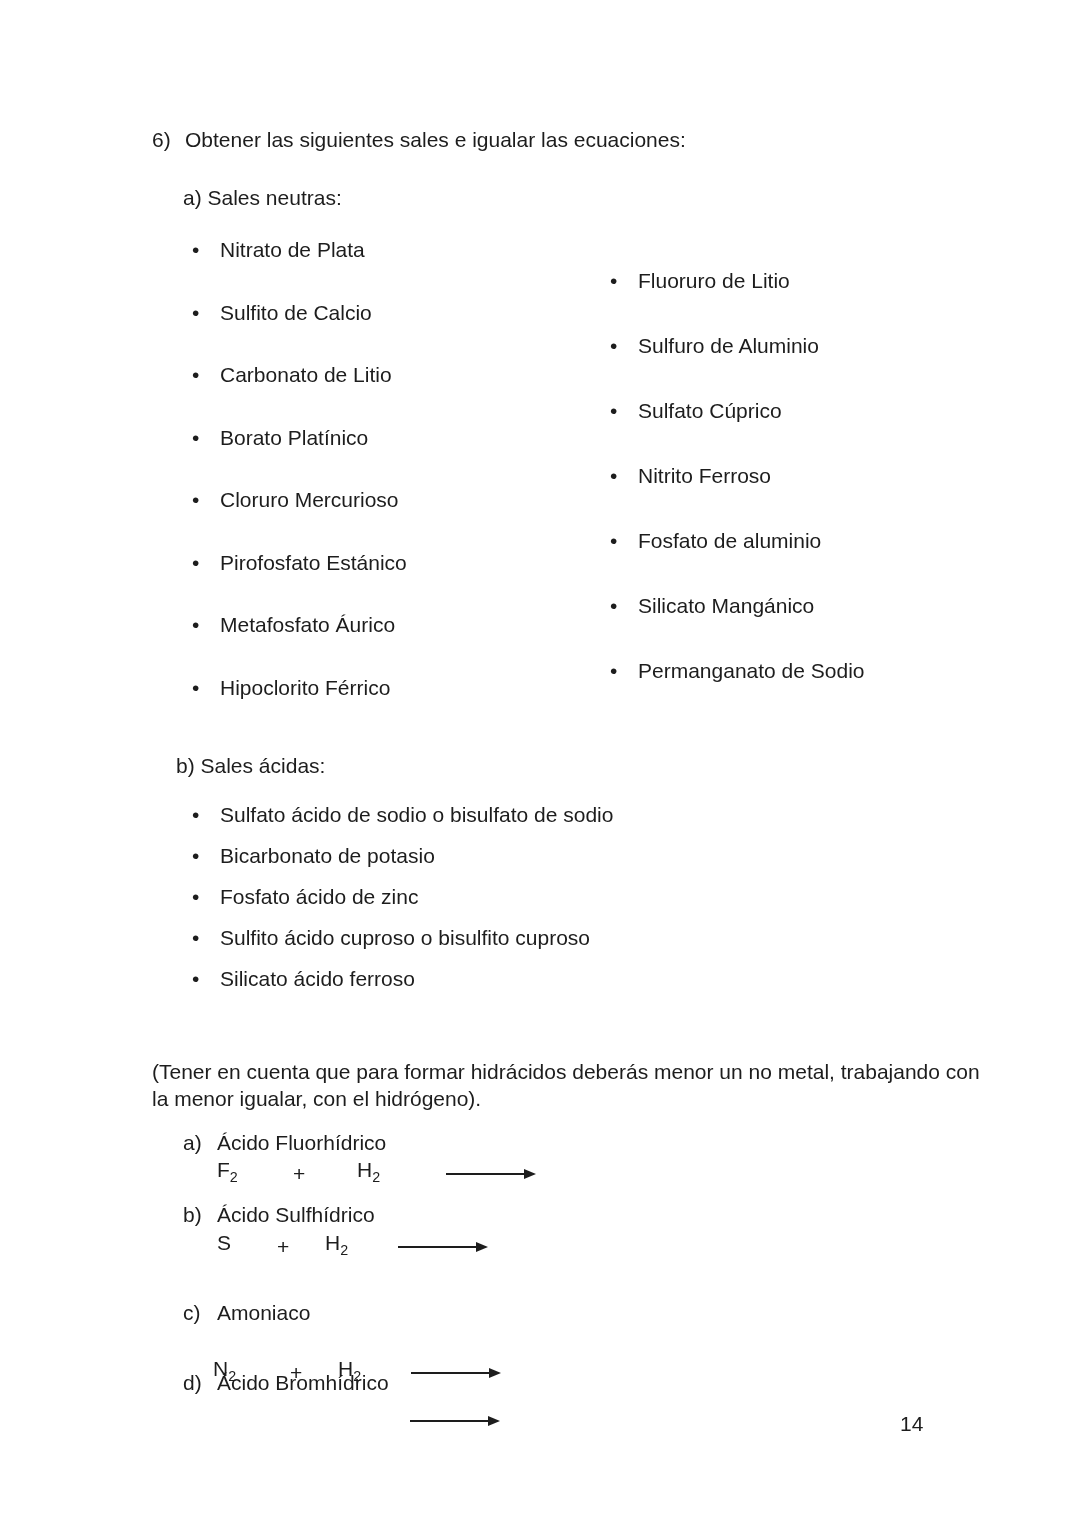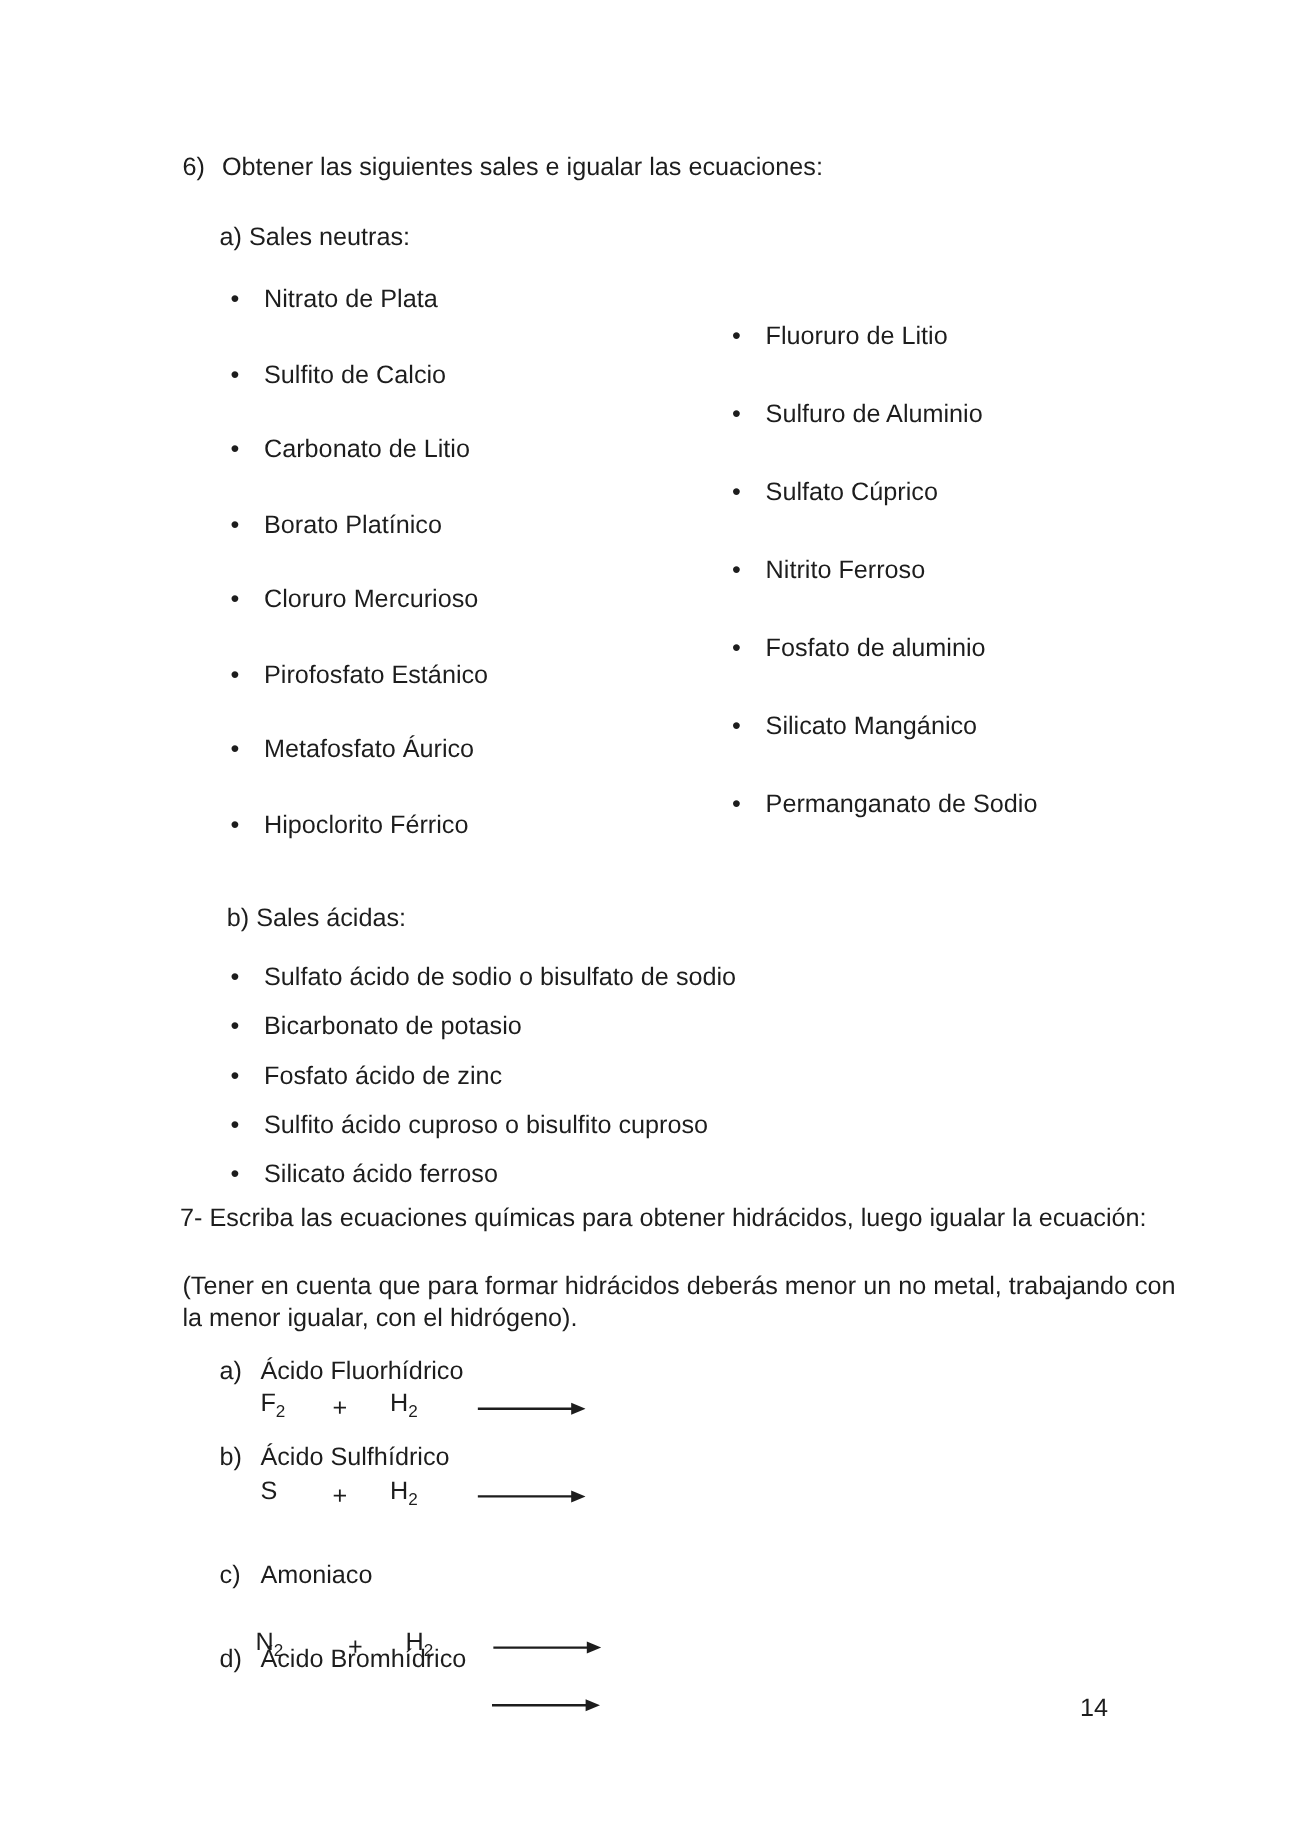--- a/index.html
+++ b/index.html
@@ -102,21 +102,21 @@
     <li>
         <span class="bullet">•</span>
         <span>Silicato Mangánico</span>
       </li>
     <li>
         <span class="bullet">•</span>
         <span>Permanganato de Sodio</span>
       </li>
   </ul>
 
-  <div class="abs" style="left:189px;top:752px;">b) Sales ácidas:</div>
+  <div class="abs" style="left:176px;top:752px;">b) Sales ácidas:</div>
 
   <ul class="abs doc-list acid-list" style="left:192px;top:801px;">
     <li>
         <span class="bullet">•</span>
         <span>Sulfato ácido de sodio o bisulfato de sodio</span>
       </li>
     <li>
         <span class="bullet">•</span>
         <span>Bicarbonato de potasio</span>
       </li>
@@ -127,30 +127,29 @@
     <li>
         <span class="bullet">•</span>
         <span>Sulfito ácido cuproso o bisulfito cuproso</span>
       </li>
     <li>
         <span class="bullet">•</span>
         <span>Silicato ácido ferroso</span>
       </li>
   </ul>
 
-  <div class="abs" style="left:150px;top:1002px;">7- Escriba las ecuaciones químicas para obtener hidrácidos, luego igualar la ecuación:</div>
 
   <div class="abs" style="left:152px;top:1058px;line-height:27px;">(Tener en cuenta que para formar hidrácidos deberás menor un no metal, trabajando con</div>
   <div class="abs" style="left:152px;top:1085px;line-height:27px;">la menor igualar, con el hidrógeno).</div>
 
   <div class="abs eq-name" style="left:183px;top:1129px;">
     <span class="eq-letter">a)</span>
     <span>Ácido Fluorhídrico</span>
   </div>
-  <div class="abs eq-formula" style="left:217px;top:1156px;">
+  <div class="abs eq-formula" style="left:217px;top:1156px;gap:16px;">
     <span class="t1"><span>F</span><sub>2</sub></span>
     <span class="plus">+</span>
     <span class="t2"><span>H</span><sub>2</sub></span>
     <svg class="arrow-svg" width="90" height="14" viewBox="0 0 90 14">
         <line x1="0" y1="7" x2="79" y2="7" stroke="#1d1d1d" stroke-width="2"></line>
         <polygon points="78,2 90,7 78,12" fill="#1d1d1d"></polygon>
       </svg>
   </div>
 
   <div class="abs eq-name" style="left:183px;top:1201px;">

